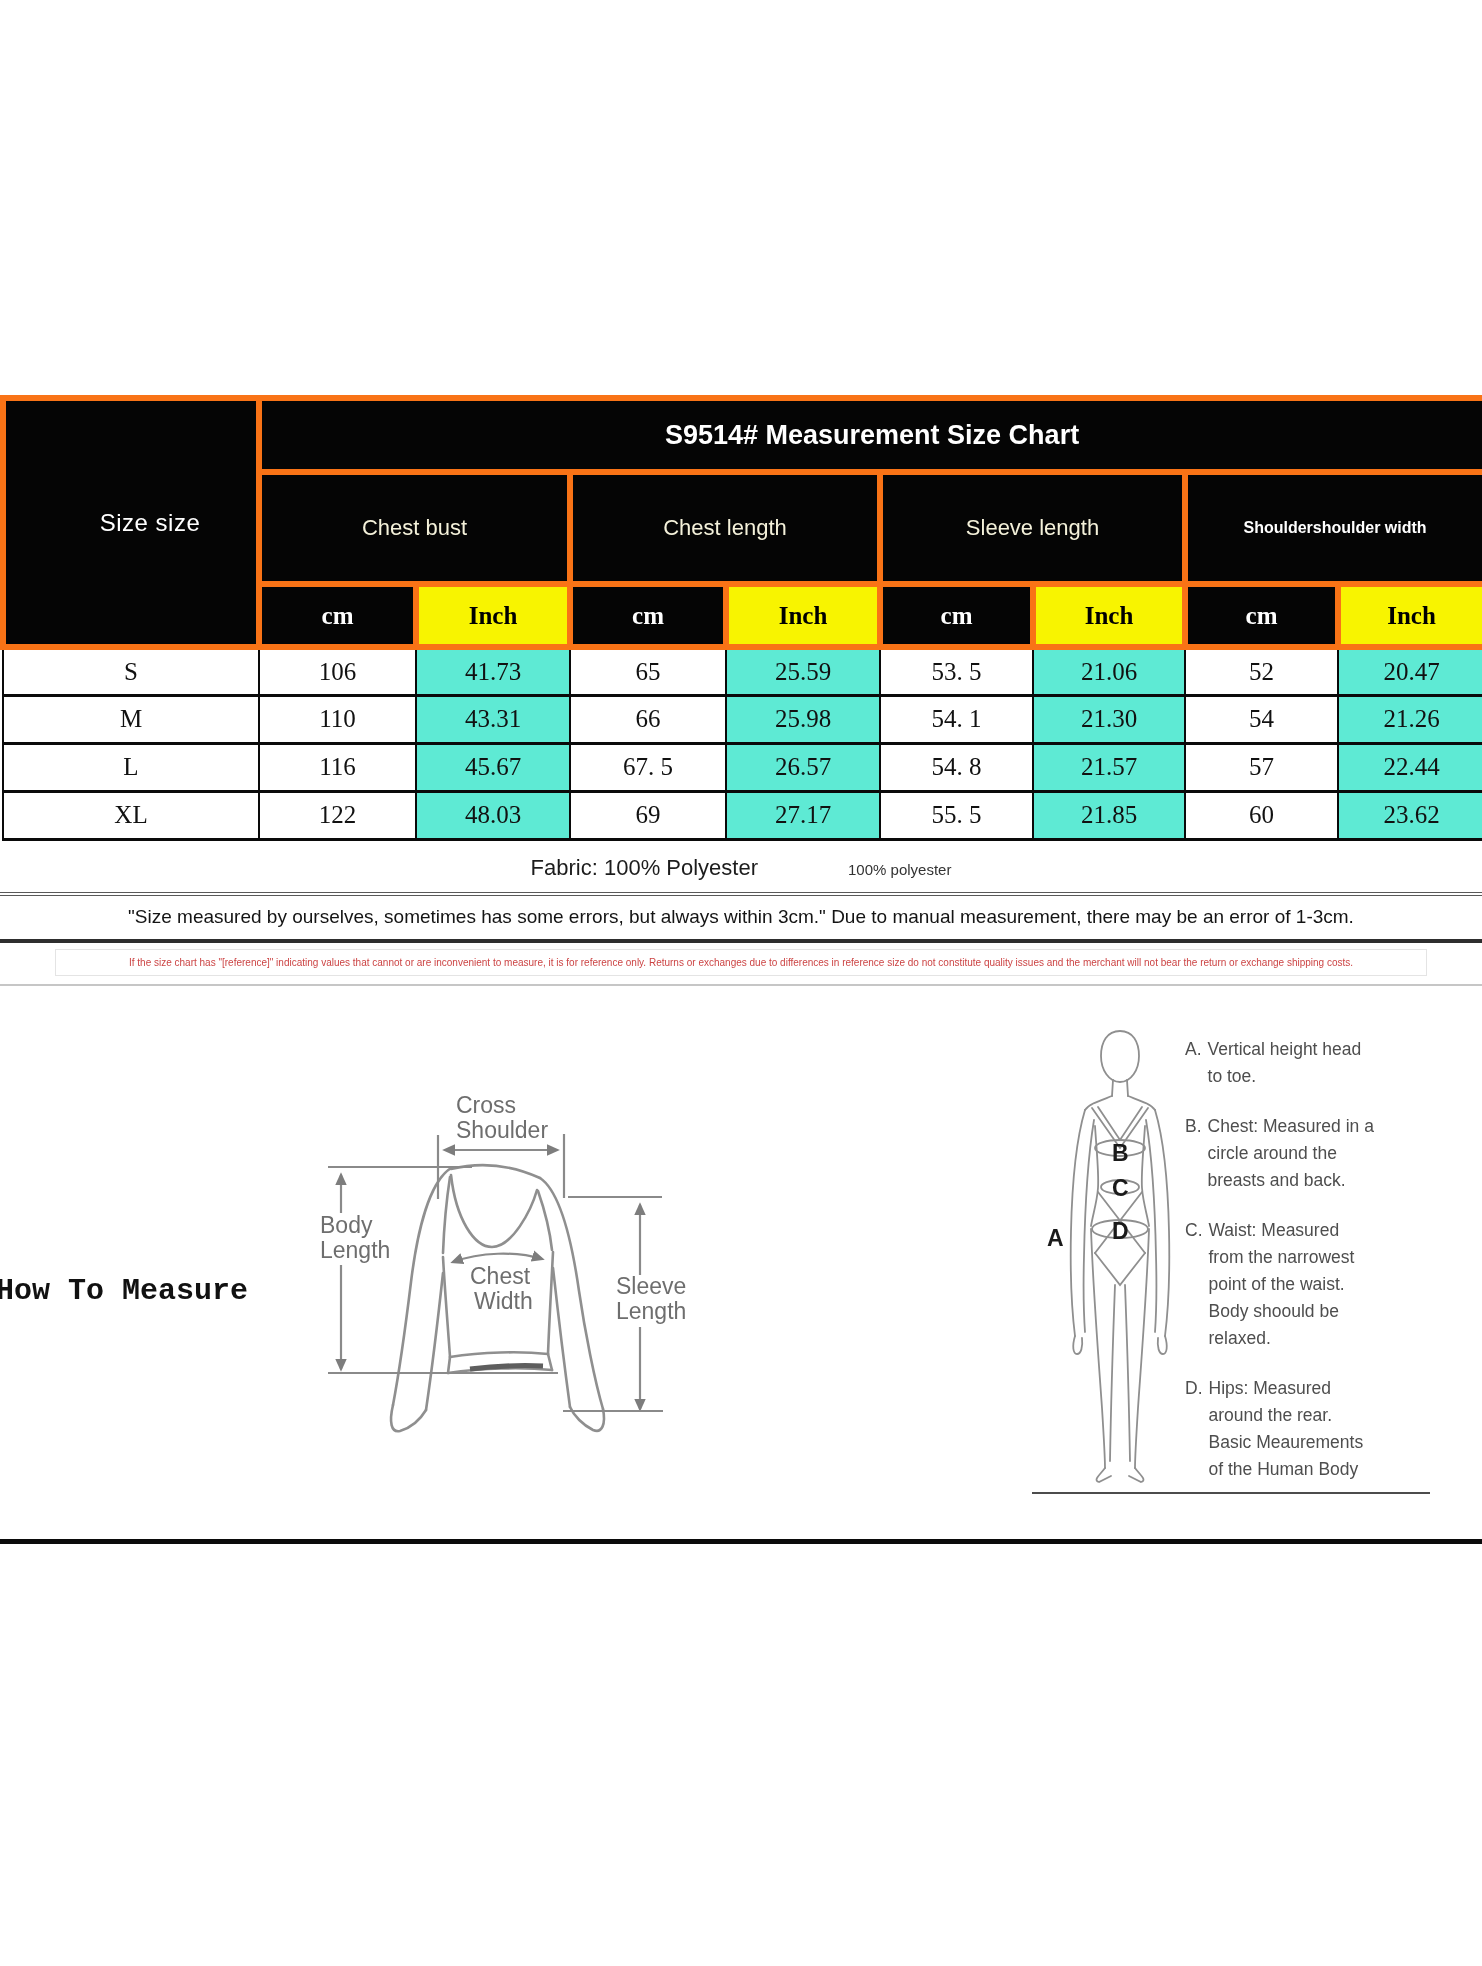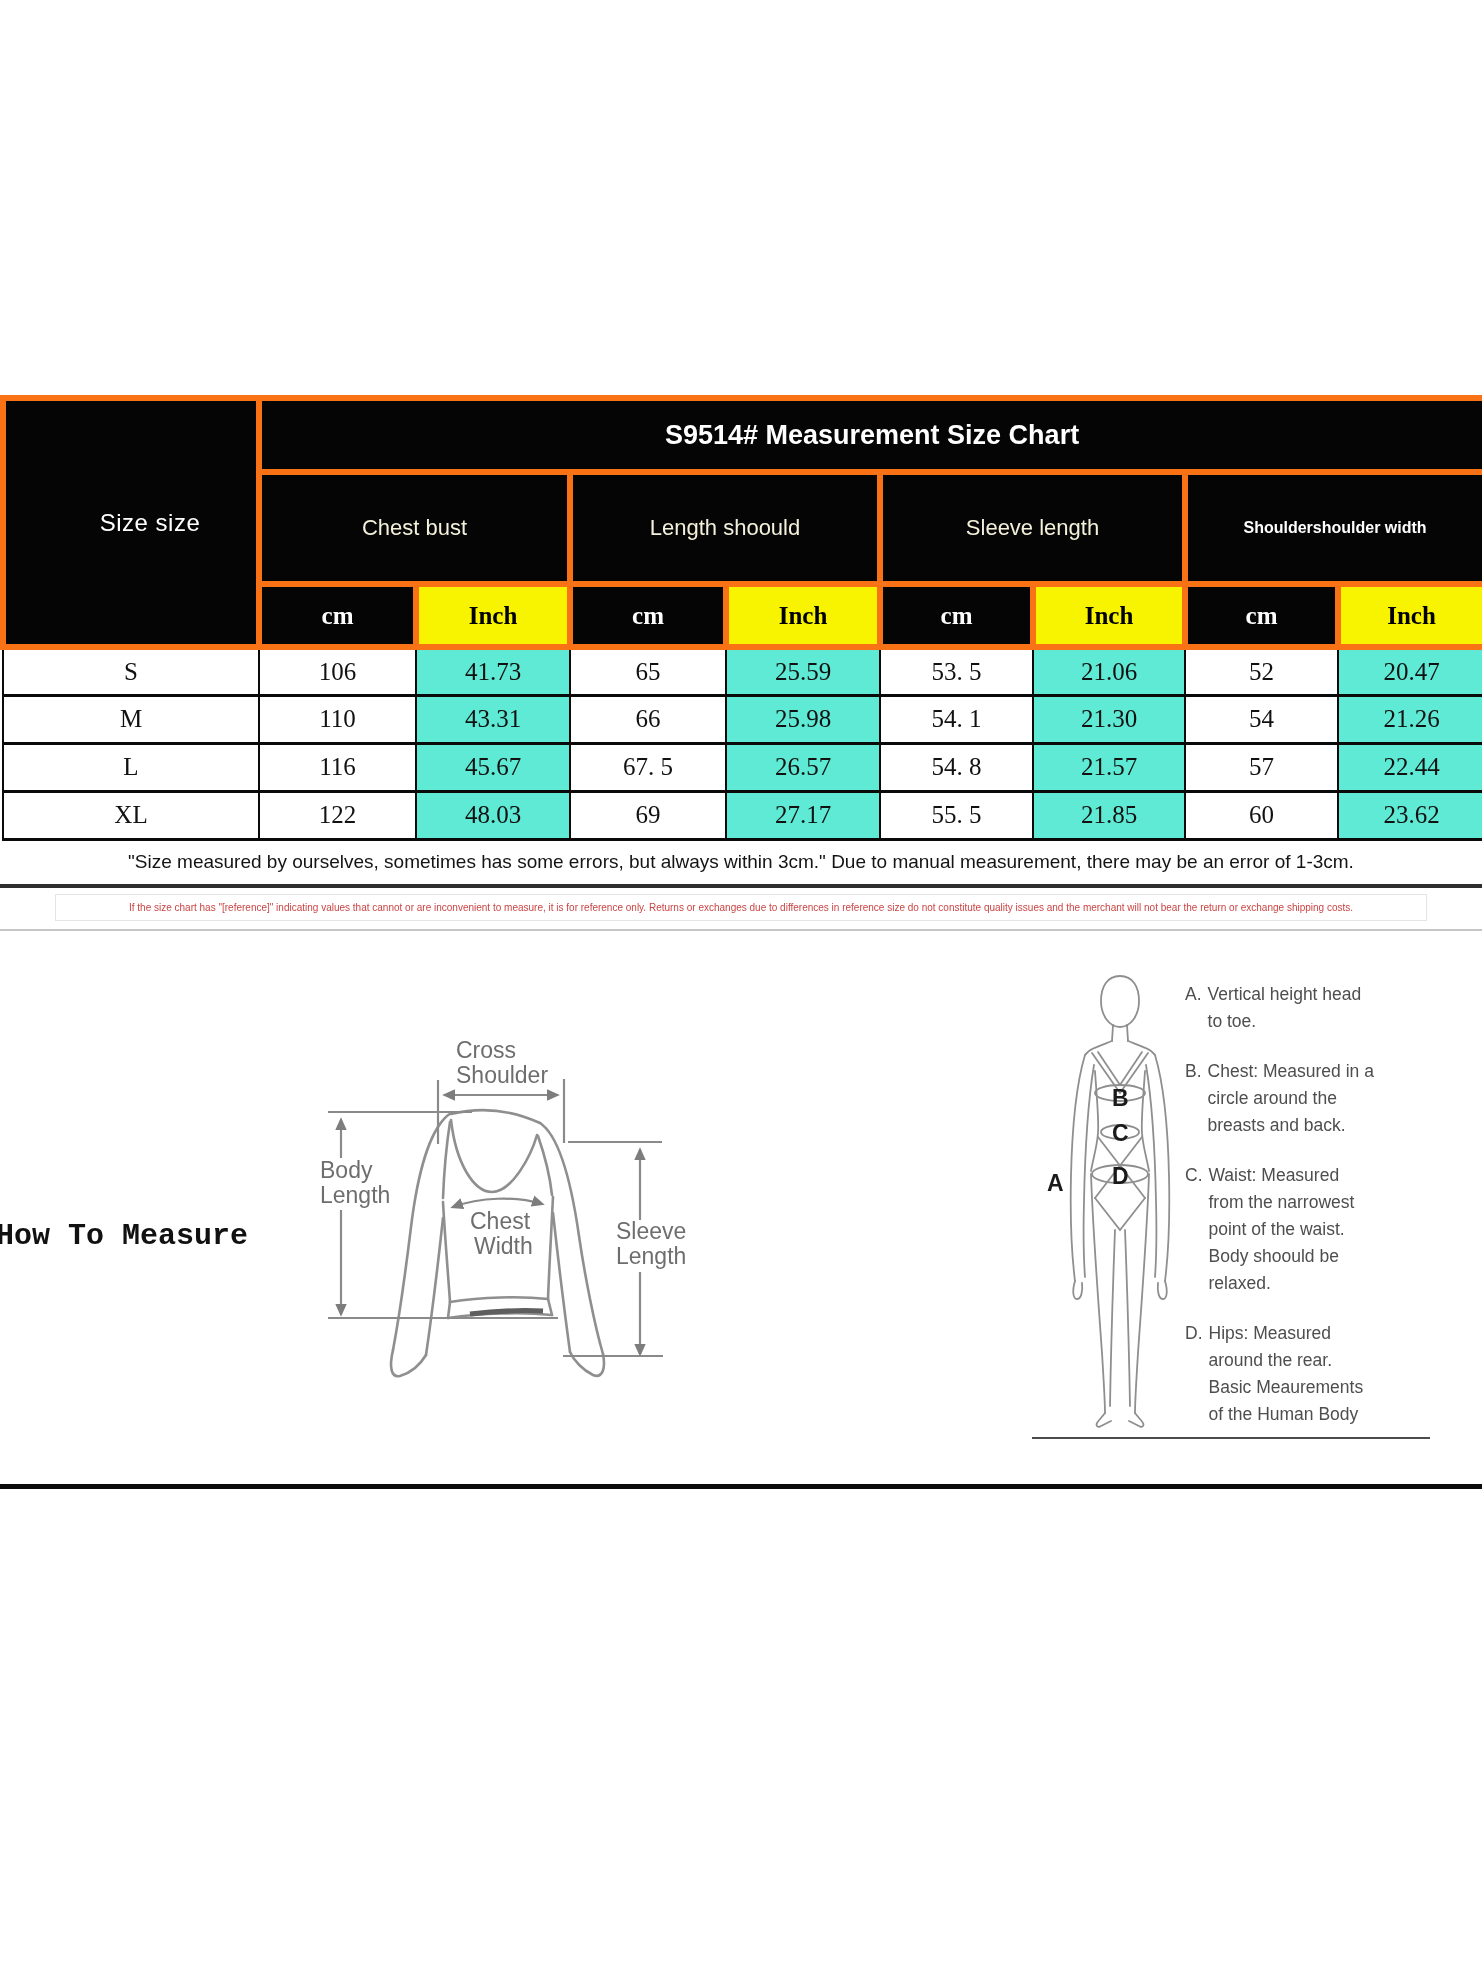--- a/index.html
+++ b/index.html
@@ -73,21 +73,21 @@
           <col style="width:153px">
           <col style="width:147px">
       </colgroup>
       <thead>
         <tr class="title-row">
           <th class="size-h" rowspan="3">Size size</th>
           <th class="tbl-title" colspan="8">S9514# Measurement Size Chart</th>
         </tr>
         <tr class="group-row">
           <th colspan="2">Chest bust</th>
-          <th colspan="2">Length shoould</th>
+          <th colspan="2">Chest length</th>
           <th colspan="2">Sleeve length</th>
           <th colspan="2" class="g-shoulder">Shouldershoulder width</th>
         </tr>
         <tr class="unit-row">
           <th>cm</th>
           <th class="u-inch">Inch</th>
           <th>cm</th>
           <th class="u-inch">Inch</th>
           <th>cm</th>
           <th class="u-inch">Inch</th>
@@ -137,20 +137,24 @@
           <td class="inch">27.17</td>
           <td>55. 5</td>
           <td class="inch">21.85</td>
           <td>60</td>
           <td class="inch">23.62</td>
         </tr>
       </tbody>
     </table>
 
 
+    <div class="row-fabric">
+      <span>Fabric: 100% Polyester</span>
+      <span class="fabric-note">100% polyester</span>
+    </div>
 
     <div class="row-disclaimer">
       <span>"Size measured by ourselves, sometimes has some errors, but always within 3cm." Due to manual measurement, there may be an error of 1-3cm.</span>
     </div>
 
     <div class="row-red">
       <div class="red-box">
         <span class="red-text">If the size chart has "[reference]" indicating values that cannot or are inconvenient to measure, it is for reference only. Returns or exchanges due to differences in reference size do not constitute quality issues and the merchant will not bear the return or exchange shipping costs.</span>
       </div>
     </div>

